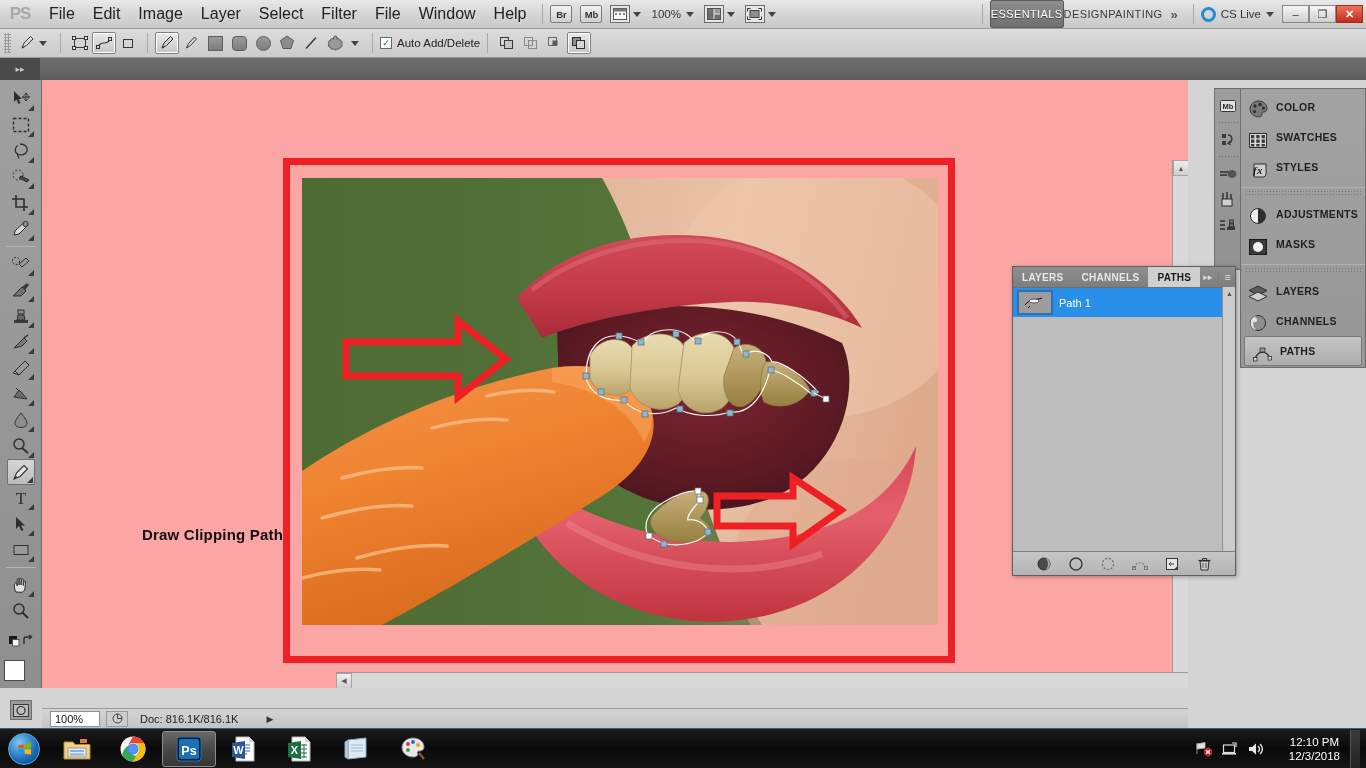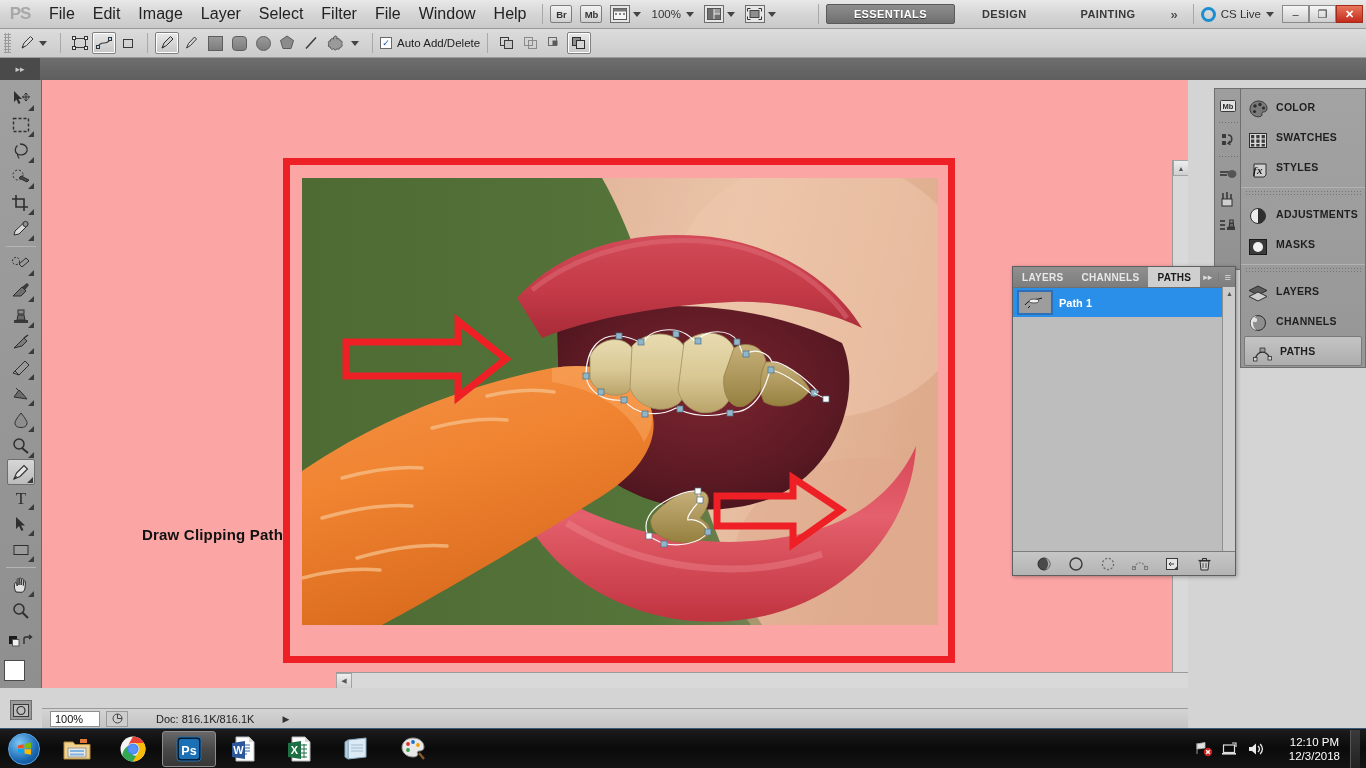--- a/index.html
+++ b/index.html
@@ -37,22 +37,22 @@
     font-size:9.5px; color:#333; display:flex; align-items:center; justify-content:center;
     margin-right:8px; font-weight:bold;
   }
   .icon-box {
     height:18px; width:20px; border:1px solid #6e6e6e; background:#e6e6e6;
     display:flex; align-items:center; justify-content:center; margin-right:3px;
   }
   .caret { width:0;height:0;border-left:4px solid transparent;border-right:4px solid transparent;border-top:5px solid #444; margin-right:10px; }
   .zoom-val { font-size:11.5px; color:#333; margin-right:5px; }
   .ws-btn {
-    height:20px; padding:0 27px; display:flex;align-items:center;
-    font-size:11px; font-weight:bold; color:#3a3a3a; letter-spacing:0.4px;
+    height:28px; padding:0 0; display:flex;align-items:center;
+    font-size:11px; font-weight:normal; color:#3a3a3a; letter-spacing:0.4px;
   }
   .ws-btn.active {
     background:linear-gradient(180deg,#8e8e8e,#6f6f6f);
     color:#fff; border:1px solid #5a5a5a; border-radius:2px;
     text-shadow:0 1px 0 rgba(0,0,0,.5);
   }
   .chev2 { font-size:13px; color:#555; padding:0 8px; font-weight:bold;}
   .cslive { display:flex; align-items:center; font-size:11.5px; color:#333; }
   .cslive-ico {
     width:15px;height:15px;border-radius:50%;
@@ -222,21 +222,21 @@
   .pp-menu { position:absolute;right:4px;top:4px;display:flex;align-items:center;gap:5px;color:#e0e0e0;font-size:9px;}
   .pp-body { position:absolute;left:0;top:20px;right:0;bottom:24px;background:#bdbdbd;border-top:1px solid #6f6f6f;}
   .path-row {
     height:29px;display:flex;align-items:center;
     background:#2a8fe8;color:#fff;
   }
   .path-thumb {
     width:36px;height:25px;margin:0 6px 0 4px;background:#9b9b9b;
     border:2px solid #2f6fb5; display:flex;align-items:center;justify-content:center;
   }
-  .path-name { font-size:11px;font-weight:bold; }
+  .path-name { font-size:11px;font-weight:normal; }
   .pp-vscroll { position:absolute;right:0;top:20px;width:13px;bottom:24px;background:#cccccc;border-left:1px solid #8f8f8f;}
   .pp-footer {
     position:absolute;left:0;right:0;bottom:0;height:24px;
     background:linear-gradient(180deg,#c6c6c6,#b4b4b4);
     border-top:1px solid #7d7d7d;
     display:flex;align-items:center;justify-content:center;gap:16px;
   }
   .pf-ico { width:16px;height:16px;display:flex;align-items:center;justify-content:center; }
 
   
@@ -749,21 +749,21 @@
   </div>
 
   <div class="statusbar">
     <div class="zoom-field">100%</div>
     <div style="width:22px;height:16px;margin-left:6px;display:flex;align-items:center;justify-content:center;border:1px solid #9a9a9a;background:#cdcdcd">
       <svg width="11" height="11" viewBox="0 0 11 11">
           <circle cx="5.5" cy="5.5" r="4.5" fill="none" stroke="#444"></circle>
           <path d="M5.5 1 v4.5 h4.5" fill="none" stroke="#444"></path>
         </svg>
     </div>
-    <div class="doc-info" style="margin-left:28px">Doc: 816.1K/816.1K</div>
+    <div class="doc-info" style="margin-left:12px">Doc: 816.1K/816.1K</div>
     <div style="margin-left:28px;font-size:9px;color:#333">▶</div>
   </div>
 
   <div class="dock-collapsed">
     <div class="dci">
       <svg width="18" height="16" viewBox="0 0 18 16">
           <rect x="1.5" y="2.5" width="15" height="11" rx="1" fill="#e2e2e2" stroke="#3a3a3a"></rect>
           <text x="9" y="11" font-family="Liberation Sans, sans-serif" font-size="7.5" font-weight="bold" text-anchor="middle" fill="#2a2a2a">Mb</text>
         </svg>
     </div>

